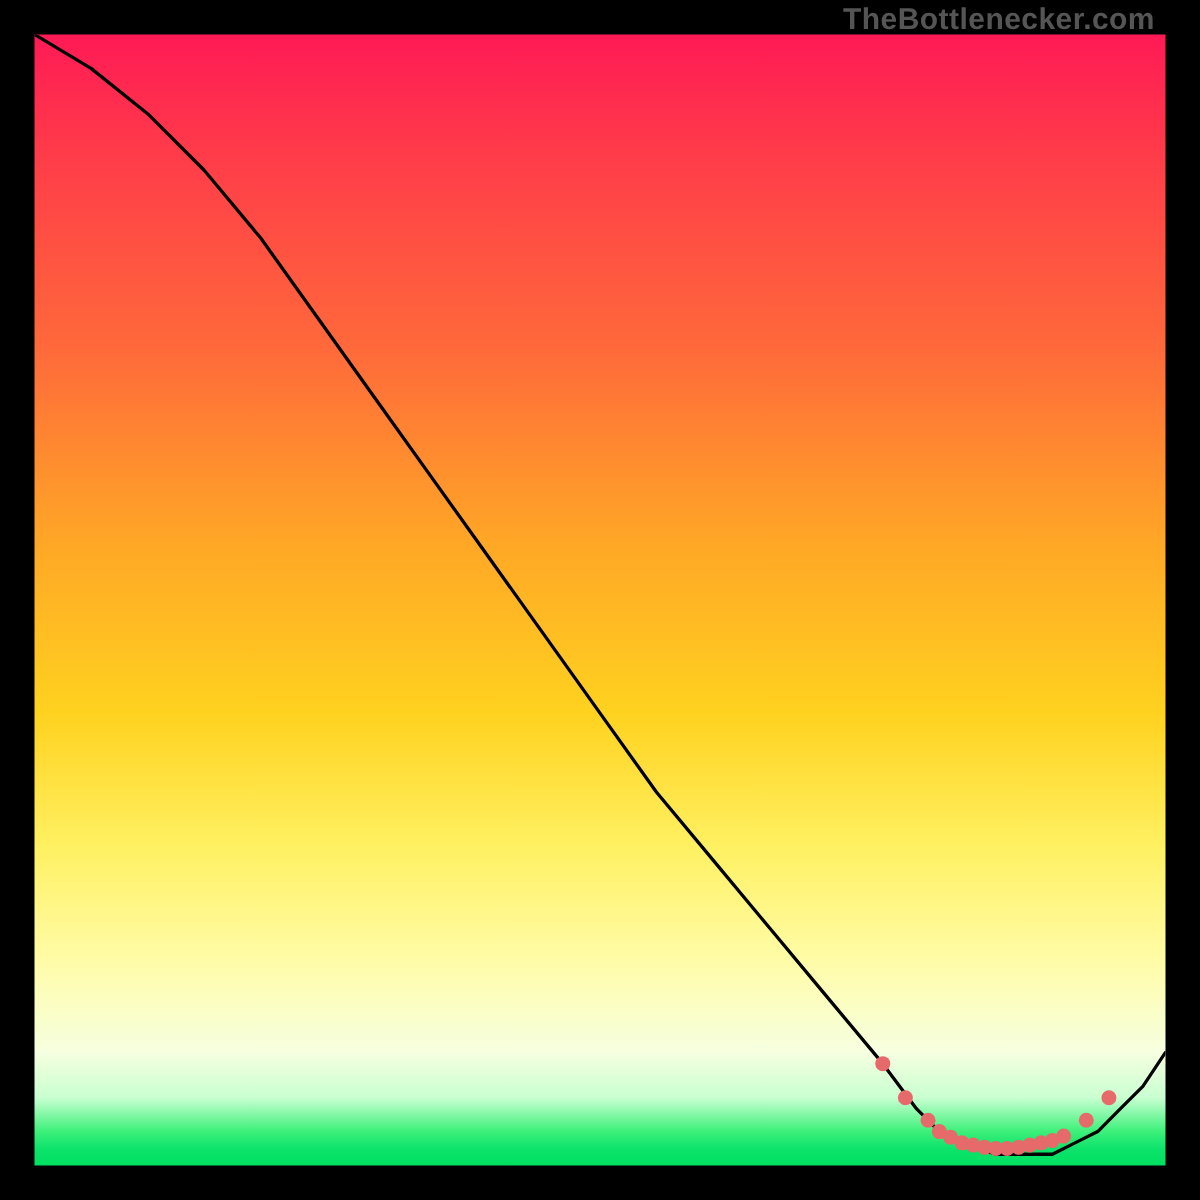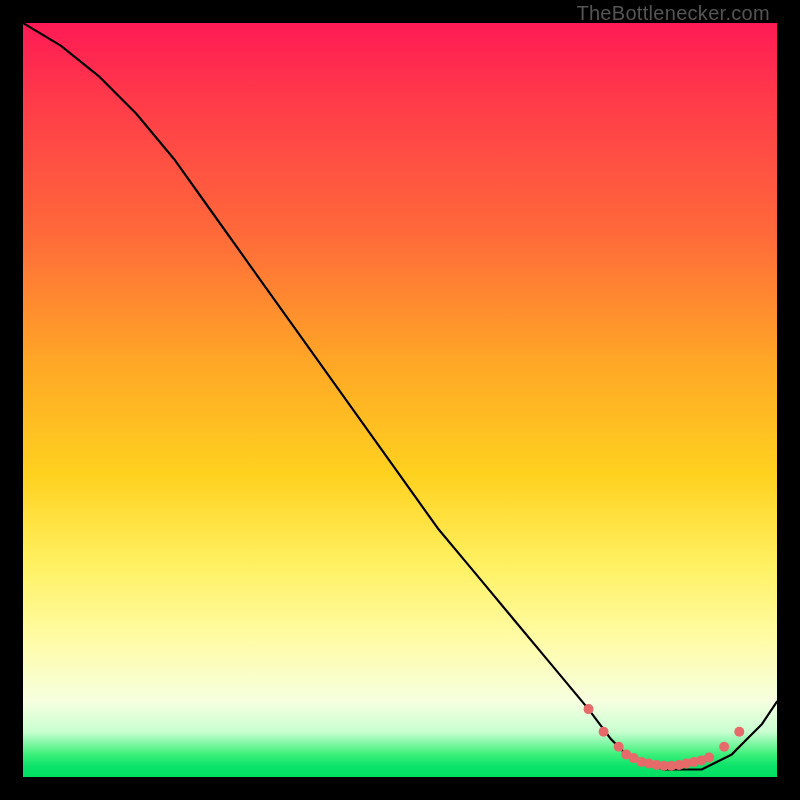--- a/index.html
+++ b/index.html
@@ -41,21 +41,21 @@
       #0de36b 98.5%,
       #00e060 100%
     );
   }
   .attribution {
     position: absolute;
     top: 2px;
     right: 30px;
     color: #555;
     font-size: 20px;
-    font-weight: 400;
+    font-weight: 700;
     letter-spacing: 0.3px;
     user-select: none;
   }
   svg.curve {
     position: absolute;
     left: 0;
     top: 0;
     width: 754px;
     height: 754px;
     pointer-events: none;

